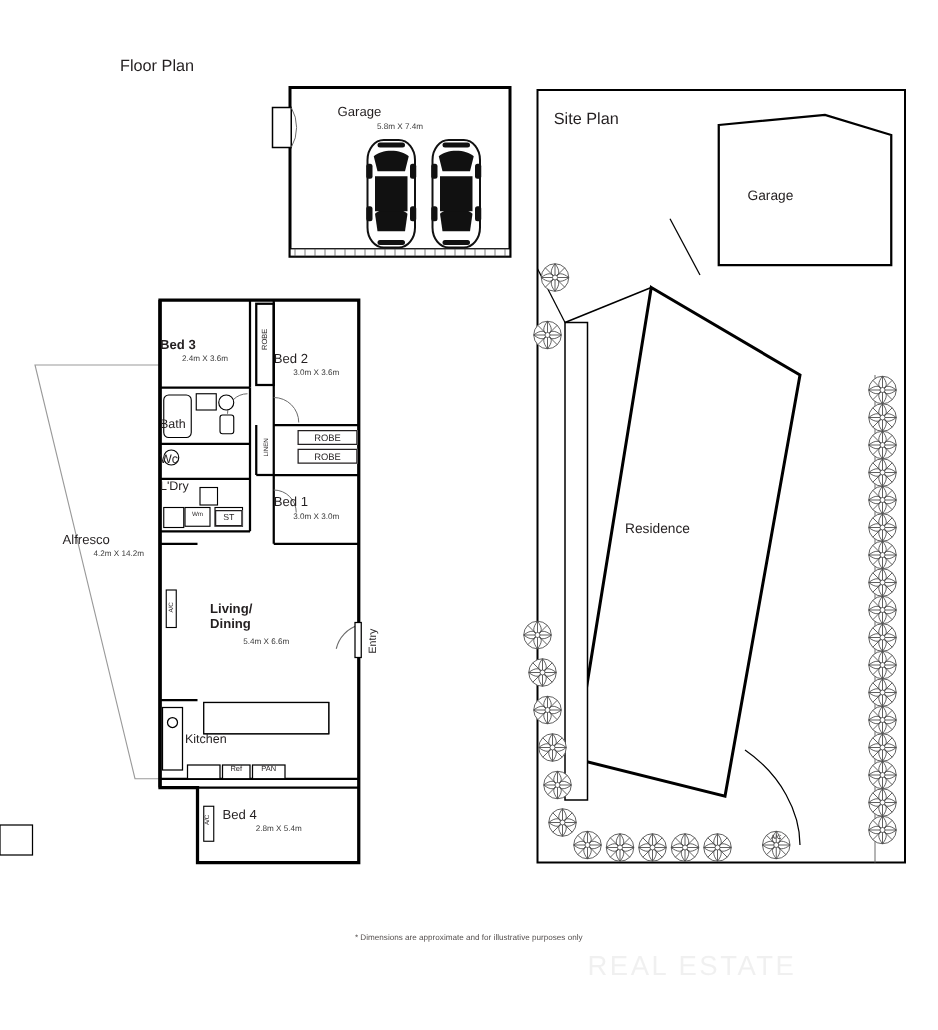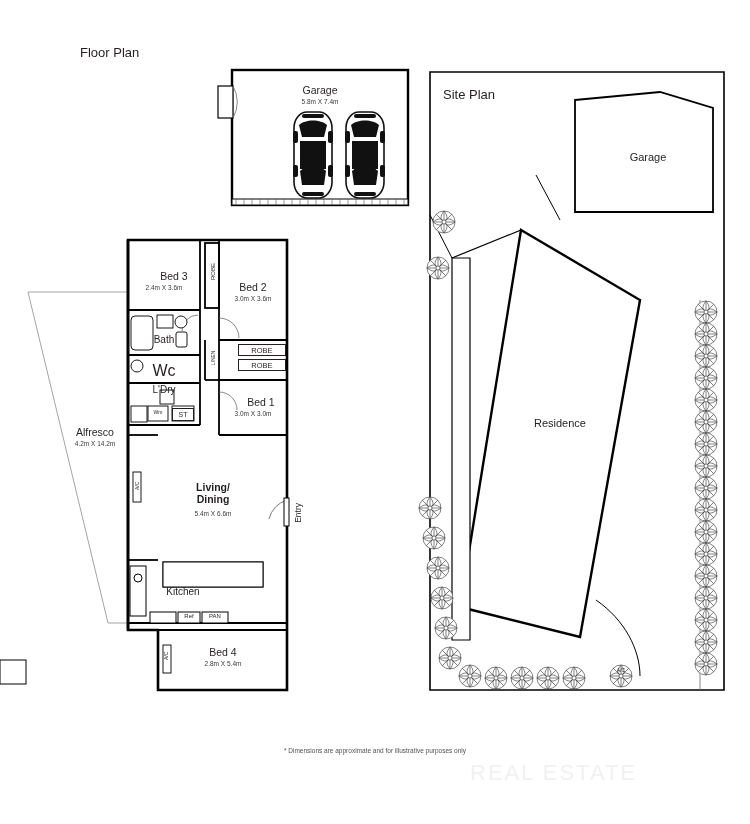--- a/index.html
+++ b/index.html
@@ -24,21 +24,21 @@
     position: absolute;
     white-space: pre;
     line-height: 1.15;
   }
   .title-sm {
     font-size: 13px;
     color: #231f20;
   }
   .room-name {
     font-size: 10.5px;
-    text-align: center;
+    text-align: left;
   }
   .room-dim {
     font-size: 6.5px;
     text-align: center;
     color: #3a3a3a;
   }
   .tiny {
     font-size: 6px;
     text-align: center;
   }
@@ -291,47 +291,47 @@
         <use href="#shrub" x="706" y="554"></use>
         <use href="#shrub" x="706" y="576"></use>
         <use href="#shrub" x="706" y="598"></use>
         <use href="#shrub" x="706" y="620"></use>
         <use href="#shrub" x="706" y="642"></use>
         <use href="#shrub" x="706" y="664"></use>
       </g>
     </g>
   </svg>
 
-  <div class="lbl title-sm" style="left:80px; top:46px;">Floor Plan</div>
+  <div class="lbl title-sm" style="left:96px; top:46px;">Floor Plan</div>
   <div class="lbl title-sm" style="left:443px; top:46px;margin-top:42px;">Site Plan</div>
 
   <div class="lbl room-name" style="left:270px; top:84px; width:100px;">Garage</div>
   <div class="lbl room-dim" style="left:270px; top:98px; width:100px;">5.8m X 7.4m</div>
 
-  <div class="lbl room-name" style="left:128px; top:270px; width:92px;">Bed 3</div>
+  <div class="lbl room-name" style="left:128px; top:270px; width:92px;font-weight:bold;">Bed 3</div>
   <div class="lbl room-dim" style="left:128px; top:284px; width:72px;">2.4m X 3.6m</div>
 
   <div class="lbl room-name" style="left:219px; top:281px; width:68px;">Bed 2</div>
   <div class="lbl room-dim" style="left:219px; top:295px; width:68px;">3.0m X 3.6m</div>
 
   <div class="lbl room-name" style="left:219px; top:396px; width:84px;">Bed 1</div>
   <div class="lbl room-dim" style="left:219px; top:410px; width:68px;">3.0m X 3.0m</div>
 
   <div class="lbl room-name" style="left:178px; top:646px; width:90px;">Bed 4</div>
   <div class="lbl room-dim" style="left:178px; top:660px; width:90px;">2.8m X 5.4m</div>
 
   <div class="lbl room-name" style="left:168px; top:481px; width:90px;font-weight:bold;">Living/
 Dining</div>
   <div class="lbl room-dim" style="left:168px; top:510px; width:90px;">5.4m X 6.6m</div>
 
   <div class="lbl room-name" style="left:50px; top:426px; width:90px;">Alfresco</div>
   <div class="lbl room-dim" style="left:50px; top:440px; width:90px;">4.2m X 14.2m</div>
 
   <div class="lbl room-name" style="left:128px; top:334px; width:72px; font-size:10px;">Bath</div>
-  <div class="lbl room-name" style="left:128px; top:362px; width:72px; font-size:16px;">Wc</div>
+  <div class="lbl room-name" style="left:128px; top:362px; width:72px; font-size:10px;">Wc</div>
   <div class="lbl room-name" style="left:128px; top:384px; width:72px; font-size:10px;">L'Dry</div>
   <div class="lbl room-name" style="left:148px; top:586px; width:70px; font-size:10px;">Kitchen</div>
 
   <div class="lbl tiny vert" style="left:193px; top:268px; width:40px;">ROBE</div>
   <div class="lbl tinier vert" style="left:196px; top:355px; width:36px;">LINEN</div>
   <div class="lbl tinier vert" style="left:121px; top:483px; width:34px;">A/C</div>
   <div class="lbl tinier vert" style="left:150px; top:653px; width:34px;">A/C</div>
   <div class="lbl vert" style="left:277px; top:508px; width:44px; font-size:8.5px; text-align:center;">Entry</div>
 
   <div class="boxed" style="left:238px; top:344px; width:48px; height:12px;">ROBE</div>

